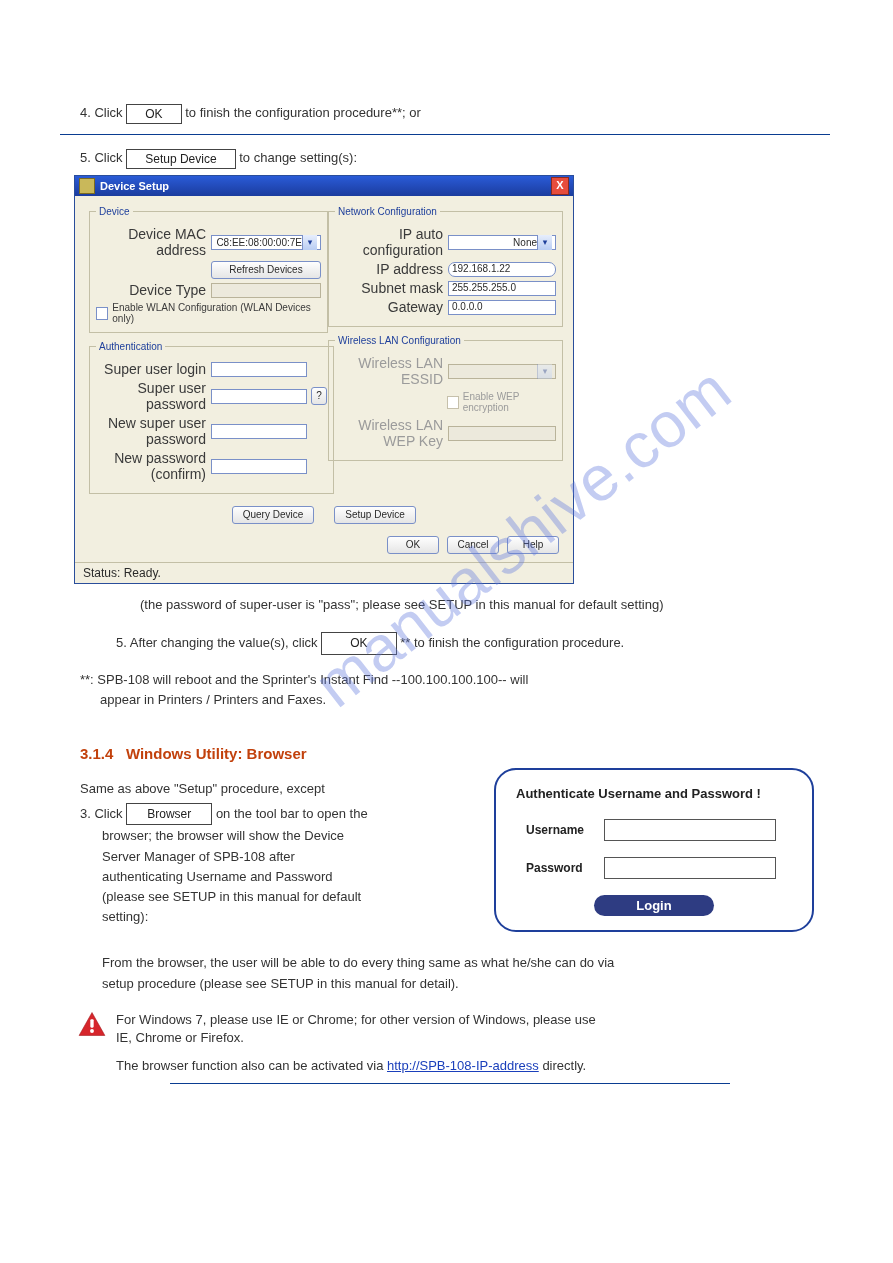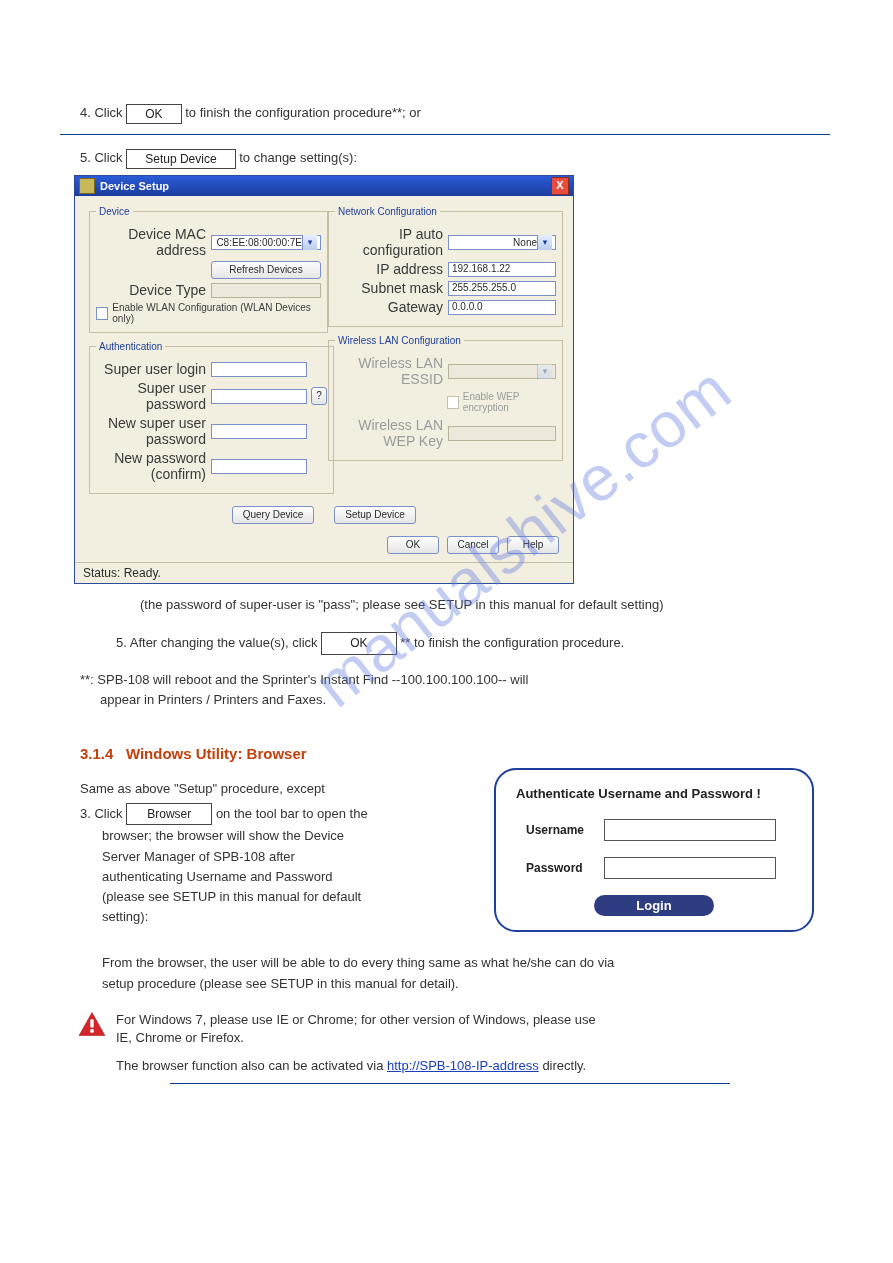--- a/index.html
+++ b/index.html
@@ -359,21 +359,21 @@
 
           <div class="row">
             <div class="lbl lbl-r">IP auto configuration</div>
             <div class="txt txt-sel" style="width:108px;">
               <span>None</span>
               <span class="chevron">▾</span>
             </div>
           </div>
           <div class="row">
             <div class="lbl lbl-r">IP address</div>
-            <div class="txt" style="width:108px;">192.168.1.22</div>
+            <div class="txt" style="width:108px;border-radius:7px;">192.168.1.22</div>
           </div>
           <div class="row">
             <div class="lbl lbl-r">Subnet mask</div>
             <div class="txt" style="width:108px;">255.255.255.0</div>
           </div>
           <div class="row">
             <div class="lbl lbl-r">Gateway</div>
             <div class="txt" style="width:108px;">0.0.0.0</div>
           </div>
         </fieldset>

